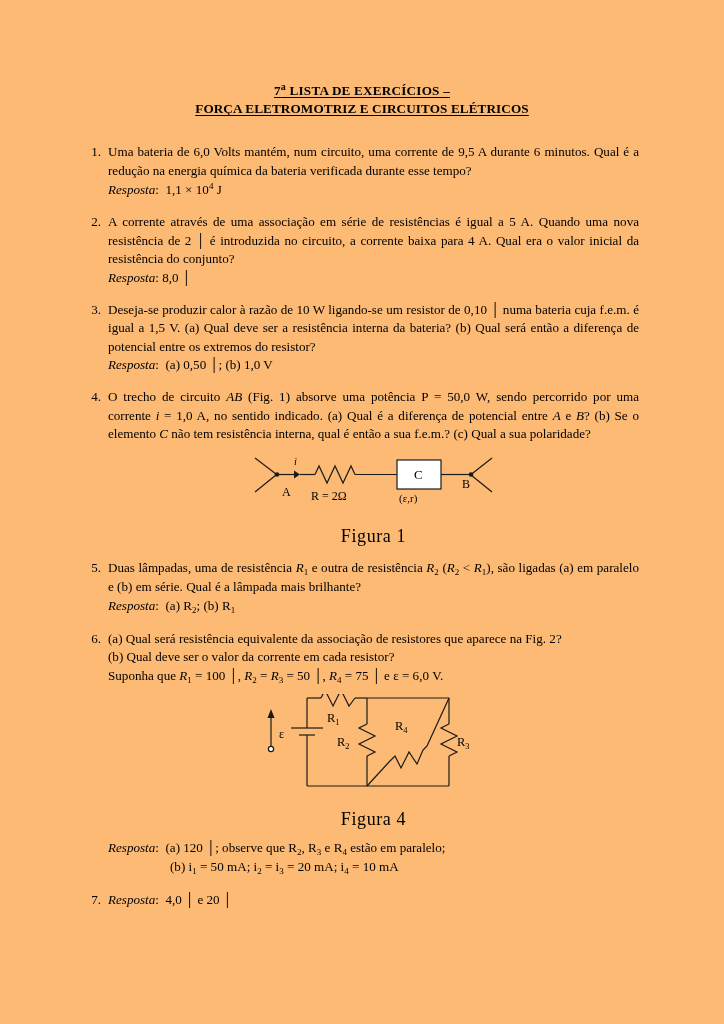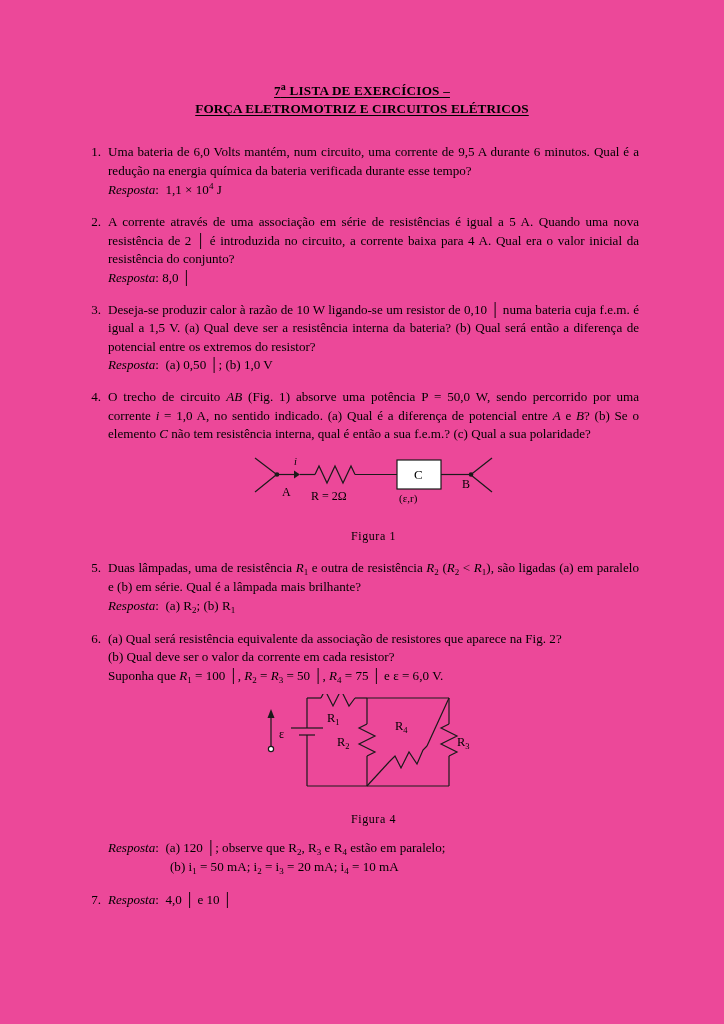--- a/index.html
+++ b/index.html
@@ -9,21 +9,21 @@
     background: #ffffff;
   }
   body {
     font-family: "Liberation Serif", "DejaVu Serif", serif;
     color: #000000;
   }
   .page {
     position: relative;
     width: 724px;
     height: 1024px;
-    background: #ec4899;
+    background: #fdba74;
     overflow: hidden;
     box-sizing: border-box;
   }
   .sheet {
     position: absolute;
     left: 85px;
     top: 0;
     width: 554px;
   }
   
@@ -91,21 +91,21 @@
   .resp-indent {
     padding-left: 62px;
   }
 
   
   .figure {
     text-align: center;
     margin: 8px 0 10px 0;
   }
   .figcap {
-    font-size: 12px;
+    font-size: 18px;
     margin-top: 2px;
     letter-spacing: 0.6px;
   }
   svg { display: inline-block; }
   svg text {
     font-family: "Liberation Serif", serif;
     fill: #000;
   }
 </style>
 </head>
@@ -251,19 +251,19 @@
           </div>
 
           <p class="resp"><i class="it">Resposta</i>:&nbsp; <span>(a) 120 </span><span class="ohm">│</span><span>; observe que R</span><sub>2</sub><span>, R</span><sub>3</sub><span> e R</span><sub>4</sub><span> estão em paralelo;</span></p>
           <p class="resp resp-indent"><span>(b) i</span><sub>1</sub><span> = 50 mA; i</span><sub>2</sub><span> = i</span><sub>3</sub><span> = 20 mA; i</span><sub>4</sub><span> = 10 mA</span></p>
         </div>
       </div>
 
       <div class="qitem">
         <span class="qnum">7.</span>
         <div class="qbody">
-          <p class="resp"><i class="it">Resposta</i>:&nbsp; <span>4,0 </span><span class="ohm">│</span><span>  e  10 </span><span class="ohm">│</span></p>
+          <p class="resp"><i class="it">Resposta</i>:&nbsp; <span>4,0 </span><span class="ohm">│</span><span>  e  20 </span><span class="ohm">│</span></p>
         </div>
       </div>
 
     </div>
   </div>
 </div>
 
 </body></html>

